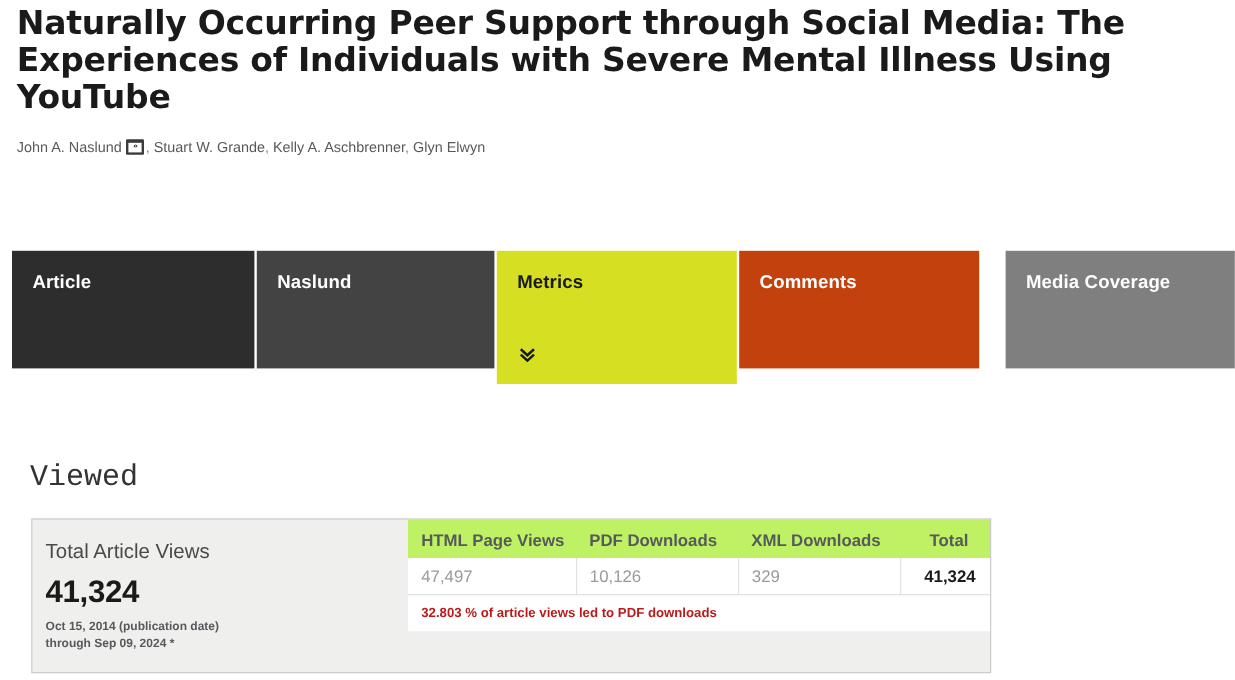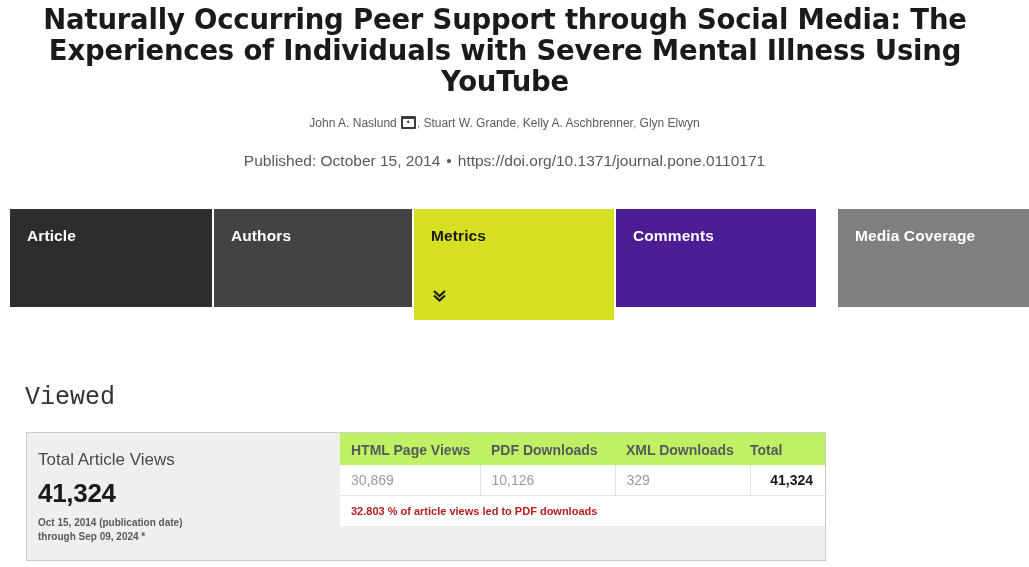--- a/index.html
+++ b/index.html
@@ -14,24 +14,23 @@
   #page {
     position: relative;
     width: 1029px;
     height: 567px;
     background: #ffffff;
   }
 
   
   .article-header {
     position: absolute;
-    left: 0;
+    left: 14px;
     top: 4px;
     width: 1009px;
-    text-align: center;
   }
 
   .article-title {
     margin: 0;
     font-family: "DejaVu Sans", sans-serif;
     font-size: 27.5px;
     line-height: 31px;
     font-weight: 700;
     color: #1a1a1a;
     letter-spacing: -0.2px;
@@ -122,21 +121,21 @@
     font-size: 15.5px;
     font-weight: 700;
     line-height: 19px;
     color: #ffffff;
     letter-spacing: 0.1px;
   }
   .tab-article      { left: 0px;   width: 202px; background: #2d2d2d; }
   .tab-authors      { left: 204px; width: 198px; background: #434343; }
   .tab-metrics      { left: 404px; width: 200px; height: 111px; background: #d6df21; }
   .tab-metrics .tab-label { color: #1a1a1a; }
-  .tab-comments     { left: 606px; width: 200px; background: #4c1d95; }
+  .tab-comments     { left: 606px; width: 200px; background: #c2410c; }
   .tab-media        { left: 808px; width: 201px; background: #7f7f7f; margin-left: 20px; }
 
   .tab-chevron {
     position: absolute;
     left: 17px;
     bottom: 16px;
     width: 17px;
     height: 17px;
     color: #1a1a1a;
     font-size: 17px;
@@ -211,21 +210,21 @@
   .panel-table th {
     padding: 9px 0 7px 11px;
     text-align: left;
     font-size: 14px;
     font-weight: 700;
     color: #58595b;
     background: #bef264;
     border: none;
     white-space: nowrap;
   }
-  .panel-table th.col-total { padding-right: 18px; padding-left: 0; }
+  .panel-table th.col-total { text-align: right; padding-right: 18px; padding-left: 0; }
   .panel-table td {
     padding: 7px 0 7px 11px;
     background: #ffffff;
     color: #9a9a9a;
     font-size: 14px;
     font-weight: 400;
     border-right: 1px solid #e2e2e2;
     border-bottom: 1px solid #e2e2e2;
     white-space: nowrap;
   }
@@ -258,33 +257,30 @@
   <div class="article-header">
     <h1 class="article-title">Naturally Occurring Peer Support through Social Media: The Experiences of Individuals with Severe Mental Illness Using YouTube</h1>
 
     <p class="author-line">
       <span class="author-name">John A. Naslund</span><span class="envelope-icon"></span><span class="author-sep">,</span>
       <span class="author-name">Stuart W. Grande</span><span class="author-sep">,</span>
       <span class="author-name">Kelly A. Aschbrenner</span><span class="author-sep">,</span>
       <span class="author-name">Glyn Elwyn</span>
     </p>
 
-    <p class="pub-line">
-      <span>Published: October 15, 2014</span><span class="pub-sep">•</span><a class="doi-link" href="#">https://doi.org/10.1371/journal.pone.0110171</a>
-    </p>
   </div>
 
   <div class="tab-bar">
 
     <div class="tab tab-article">
       <span class="tab-label">Article</span>
     </div>
 
     <div class="tab tab-authors">
-      <span class="tab-label">Authors</span>
+      <span class="tab-label">Naslund</span>
     </div>
 
     <div class="tab tab-metrics">
       <span class="tab-label">Metrics</span>
       <span class="tab-chevron">
         <svg class="chev-svg" width="17" height="17" viewBox="0 0 17 17" aria-hidden="true">
           <path d="M3 4 L8.5 9 L14 4" fill="none" stroke="#1a1a1a" stroke-width="2.1"></path>
           <path d="M3 8.5 L8.5 13.5 L14 8.5" fill="none" stroke="#1a1a1a" stroke-width="2.1"></path>
         </svg>
       </span>
@@ -317,21 +313,21 @@
       <thead>
         <tr>
           <th class="c1">HTML Page Views</th>
           <th class="c2">PDF Downloads</th>
           <th class="c3">XML Downloads</th>
           <th class="c4 col-total">Total</th>
         </tr>
       </thead>
       <tbody>
         <tr>
-          <td class="c1">30,869</td>
+          <td class="c1">47,497</td>
           <td class="c2">10,126</td>
           <td class="c3">329</td>
           <td class="c4 col-total">41,324</td>
         </tr>
         <tr>
           <td class="pct-row" colspan="4">32.803 % of article views led to PDF downloads</td>
         </tr>
       </tbody>
     </table>
 

